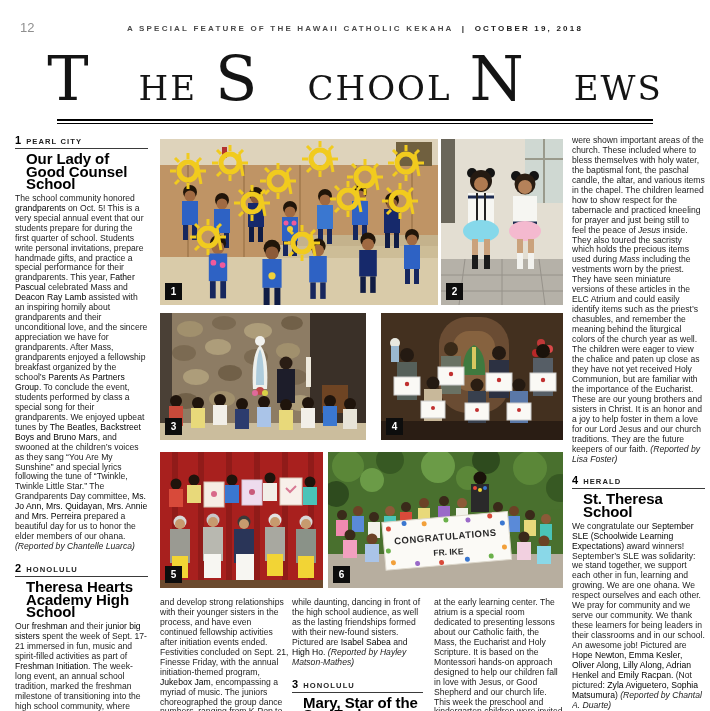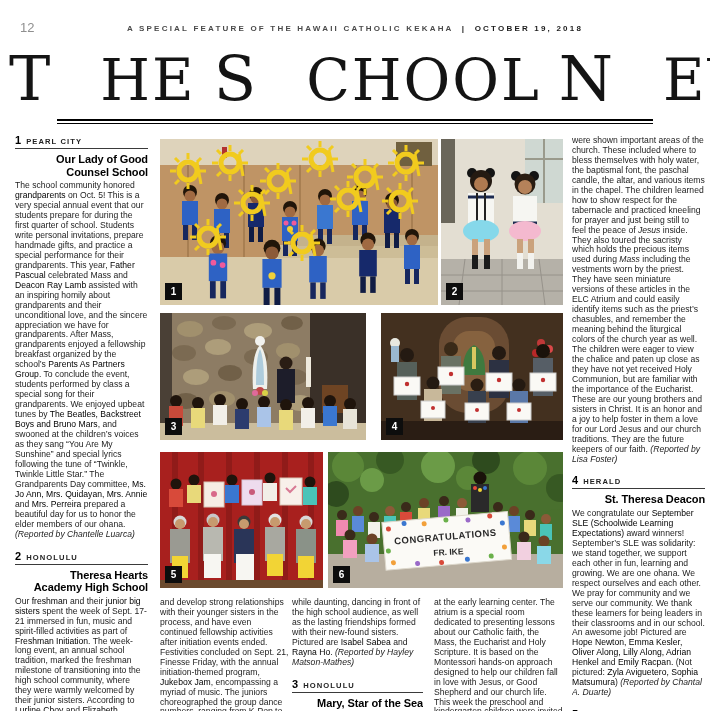--- a/index.html
+++ b/index.html
@@ -8,32 +8,32 @@
   
   .pageno{position:absolute;left:20px;top:20px;font-size:13px;color:#8f8f8f;}
   .kicker{position:absolute;left:0;top:24px;width:100%;text-align:center;
           font-size:8px;font-weight:700;letter-spacing:2.2px;color:#4a4a4a;}
   .kicker .date{color:#1c1c1c;}
   .kicker .sep{font-weight:700;color:#1c1c1c;padding:0 4px;}
   .masthead{position:absolute;left:0;top:36px;width:100%;text-align:center;
             font-family:"DejaVu Serif",serif;color:#141414;white-space:nowrap;line-height:86px;}
   .mword{margin:0 9px;letter-spacing:2px;}
   .mbig{font-size:62px;}
-  .msmall{font-size:57px;margin-left:48px;}
+  .msmall{font-size:34px;margin-left:48px;}
   .mastrule{position:absolute;left:57px;top:119px;width:596px;height:2px;
             border-top:2.5px solid #000;border-bottom:1.5px solid #000;}
   
   .col{position:absolute;overflow:hidden;}
   .section-head{display:flex;align-items:baseline;gap:5px;border-bottom:1.2px solid #3a3a3a;
                 padding-bottom:2px;margin:10px 0 4px 0;}
   .col .section-head:first-child{margin-top:0;}
   .sec-num{font-size:11px;font-weight:700;color:#000;}
   .sec-city{font-size:7.6px;font-weight:700;letter-spacing:1.1px;color:#222;}
-  .art-title{font-size:11px;line-height:12.6px;font-weight:700;color:#000;
-             letter-spacing:-0.1px;margin:3px 0 3px 11px;text-align:right;}
+  .art-title{font-size:15px;line-height:12.6px;font-weight:700;color:#000;
+             letter-spacing:-0.1px;margin:3px 0 3px 11px;}
   .art-body{font-size:8.6px;line-height:9.95px;margin:0 0 2px 0;color:#1c1c1c;}
   .art-body .b{font-weight:400;color:#000;}
   .art-body .i{font-style:italic;}
   
   .photo{position:absolute;overflow:hidden;background:#d8d2c6;}
   .photo svg{display:block;}
   .badge{position:absolute;left:5px;bottom:5px;width:17px;height:17px;background:#0d0d0d;
          color:#fff;font-size:10px;font-weight:700;display:flex;align-items:center;
          justify-content:center;}
 </style>
@@ -67,37 +67,37 @@
         <span class="sec-num">2</span>
         <span class="sec-city">HONOLULU</span>
       </div>
       <div class="art-title">Theresa Hearts Academy High School</div>
       <p class="art-body">Our <span class="b">freshman</span> and their <span class="b">junior big sisters</span> spent the week of Sept. 17-21 immersed in fun, music and spirit-filled activities as part of <span class="b">Freshman Initiation</span>. The week-long event, an annual school tradition, marked the freshman milestone of transitioning into the high school community, where they were warmly welcomed by their junior sisters. According to <span class="b">Lurline Choy</span> and <span class="b">Elizabeth Gabriel</span>, advisors of the juniors and freshmen, respectively, one of the most striking aspects of this year’s Initiation was the effort dedicated by juniors who began planning</p>
     </div>
   <div class="col" style="left:160px;top:598px;width:130px;height:113px;">
       <p class="art-body">and develop strong relationships with their younger sisters in the process, and have even continued fellowship activities after initiation events ended. Festivities concluded on Sept. 21, Finesse Friday, with the annual initiation-themed program, <span class="b">Jukebox Jam</span>, encompassing a myriad of music. The juniors choreographed the group dance numbers, ranging from K-Pop to Old School from the boy band era</p>
     </div>
   <div class="col" style="left:292px;top:598px;width:131px;height:113px;">
-      <p class="art-body">while daunting, dancing in front of the high school audience, as well as the lasting friendships formed with their new-found sisters. Pictured are <span class="b">Isabel Sabea</span> and <span class="b">Rayna Ho</span>. <span class="i">(Reported by Hayley Matson-Mathes)</span></p>
+      <p class="art-body">while daunting, dancing in front of the high school audience, as well as the lasting friendships formed with their new-found sisters. Pictured are <span class="b">Isabel Sabea</span> and <span class="b">High Ho</span>. <span class="i">(Reported by Hayley Matson-Mathes)</span></p>
       <div class="section-head">
         <span class="sec-num">3</span>
         <span class="sec-city">HONOLULU</span>
       </div>
       <div class="art-title">Mary, Star of the Sea Early Learning Center</div>
     </div>
   <div class="col" style="left:434px;top:598px;width:129px;height:113px;">
       <p class="art-body">at the early learning center. The atrium is a special room dedicated to presenting lessons about our Catholic faith, the Mass, the Eucharist and Holy Scripture. It is based on the Montessori hands-on approach designed to help our children fall in love with Jesus, or Good Shepherd and our church life. This week the preschool and kindergarten children were invited to visit Mary, Star of the Sea Church, the</p>
     </div>
   <div class="col" style="left:572px;top:136px;width:133px;height:575px;">
       <p class="art-body">were shown important areas of the church. These included where to bless themselves with holy water, the baptismal font, the paschal candle, the altar, and various items in the chapel. The children learned how to show respect for the tabernacle and practiced kneeling for prayer and just being still to feel the peace of <span class="i">Jesus</span> inside. They also toured the sacristy which holds the precious items used during <span class="i">Mass</span> including the vestments worn by the priest. They have seen miniature versions of these articles in the ELC Atrium and could easily identify items such as the priest’s chasubles, and remember the meaning behind the liturgical colors of the church year as well. The children were eager to view the chalice and paten up close as they have not yet received Holy Communion, but are familiar with the importance of the Eucharist. These are our young brothers and sisters in Christ. It is an honor and a joy to help foster in them a love for our Lord Jesus and our church traditions. They are the future keepers of our faith. <span class="i">(Reported by Lisa Foster)</span></p>
       <div class="section-head">
         <span class="sec-num">4</span>
         <span class="sec-city">HERALD</span>
       </div>
-      <div class="art-title">St. Theresa Deacon</div>
+      <div class="art-title">St. Theresa School</div>
       <p class="art-body">We congratulate our <span class="b">September SLE (Schoolwide Learning Expectations)</span> award winners! September’s SLE was solidarity: we stand together, we support each other in fun, learning and growing. We are one ohana. We respect ourselves and each other. We pray for community and we serve our community. We thank these learners for being leaders in their classrooms and in our school. An awesome job! Pictured are <span class="b">Hope Newton, Emma Kesler, Oliver Along, Lilly Along, Adrian Henkel</span> and <span class="b">Emily Racpan.</span> (Not pictured: <span class="b">Zyla Aviguetero, Sophia Matsumura</span>) <span class="i">(Reported by Chantal A. Duarte)</span></p>
       <div class="section-head">
         <span class="sec-num">5</span>
       </div>
     </div>
 
   <div class="photo" style="left:160px;top:139px;width:278px;height:166px;">
     <svg width="278" height="166" viewBox="0 0 278 166">
       <defs>
         <g id="sun">

